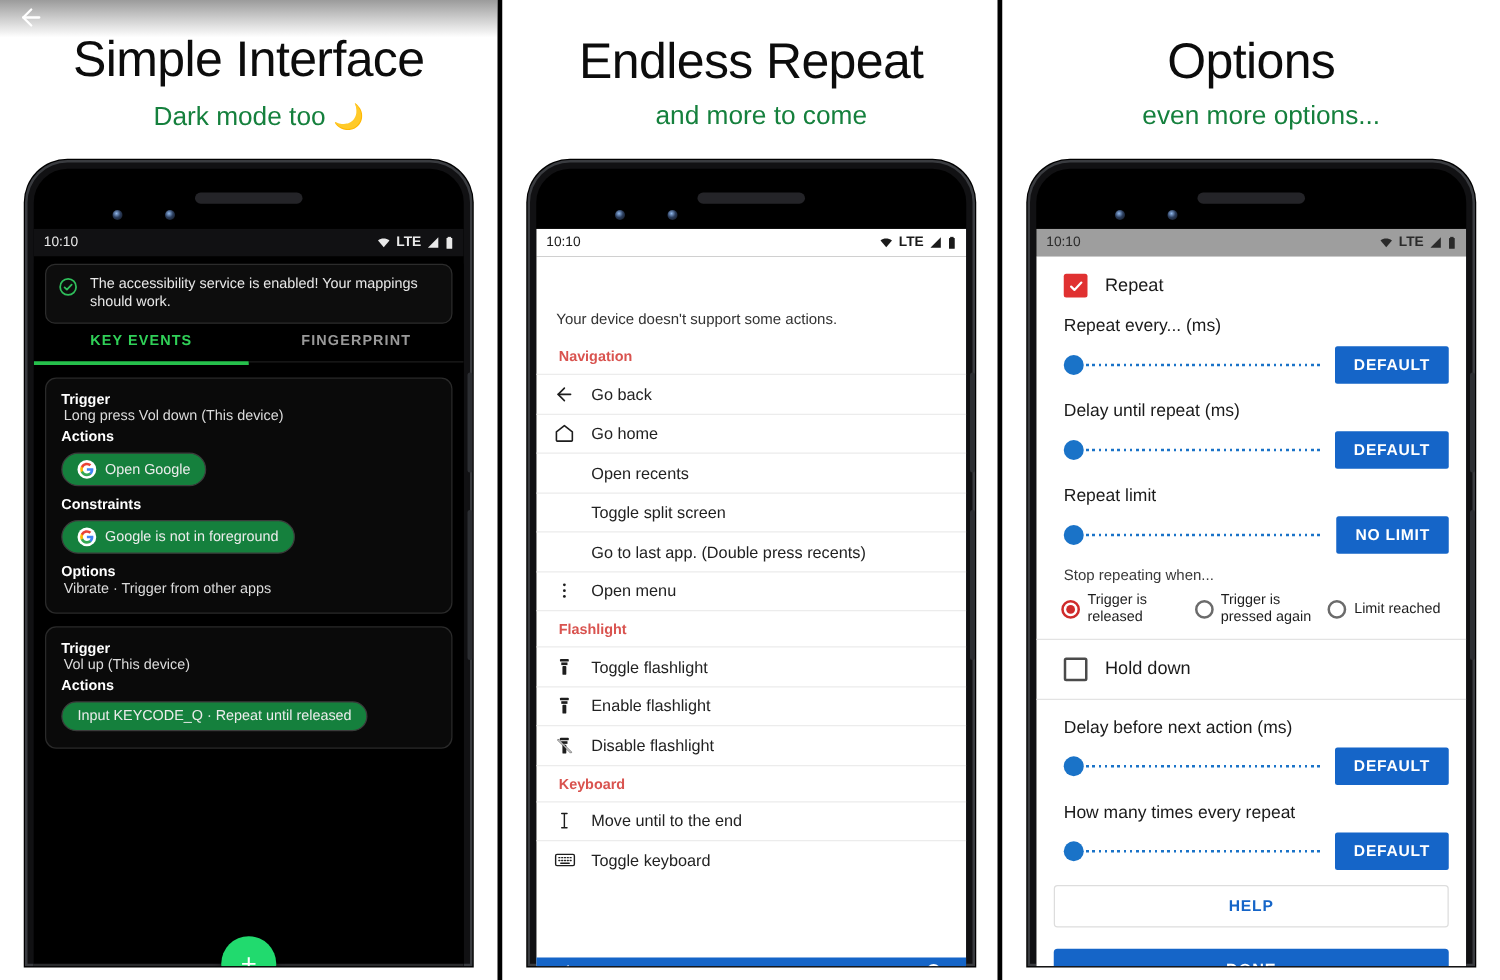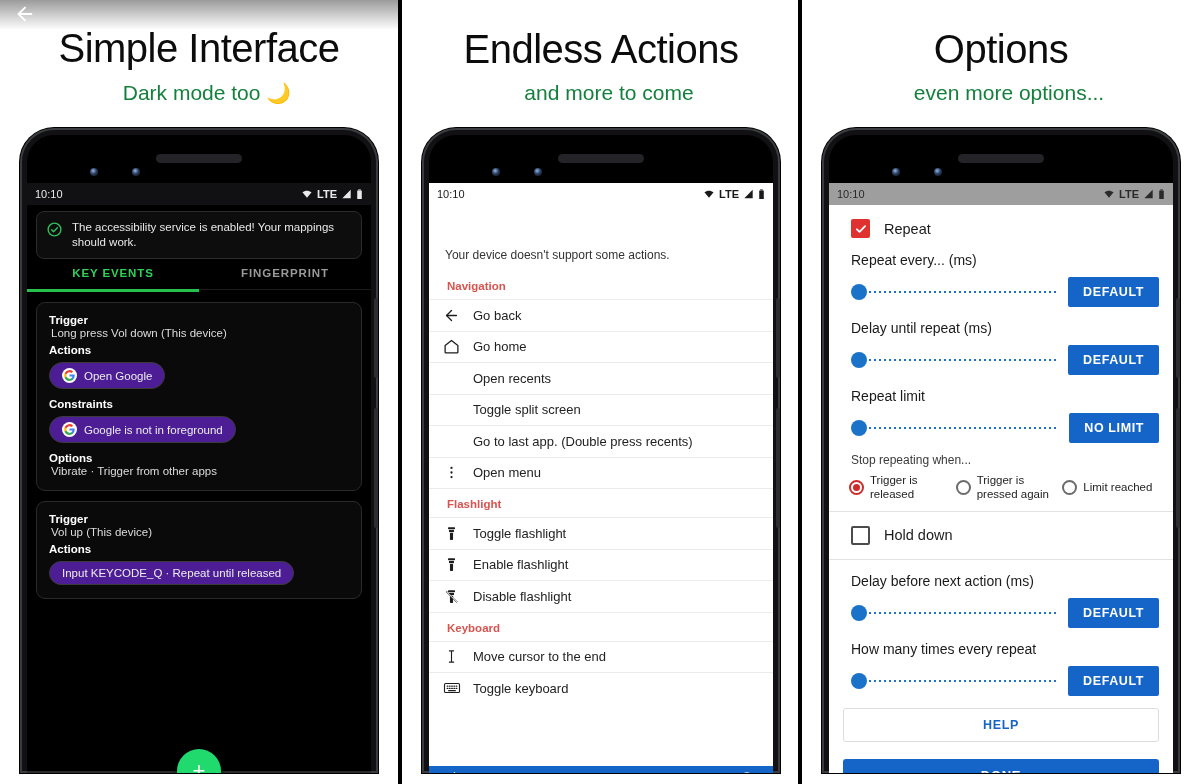--- a/index.html
+++ b/index.html
@@ -114,21 +114,21 @@
 
   .card {
     margin: 10px 9px 0 9px; border: 1px solid #2a2a2a; border-radius: 9px;
     background: #0a0a0a; padding: 11px 12px 13px 12px;
   }
   .card-label { font-size: 11.5px; font-weight: 700; color: #fff; }
   .card-value { font-size: 11.5px; color: #dcdcdc; margin: 1px 0 0 2px; }
   .chip {
     display: inline-flex; align-items: center; gap: 7px;
     border: 1px solid #3b3b3b; border-radius: 16px; padding: 5px 12px;
-    font-size: 11.5px; color: #ececec; margin-top: 6px; background: #4c1d95;
+    font-size: 11.5px; color: #ececec; margin-top: 6px; background: #15803d;
   }
   .g-logo { width: 15px; height: 15px; border-radius: 50%; background: #fff;
             display: inline-flex; align-items: center; justify-content: center; }
 
   .fab {
     position: absolute; left: 50%; transform: translateX(-50%); bottom: 8px;
     width: 44px; height: 44px; border-radius: 50%; background: #21da6e;
     display: flex; align-items: center; justify-content: center; z-index: 4;
     box-shadow: 0 2px 6px rgba(0,0,0,.6);
   }
@@ -332,21 +332,21 @@
           </div>
 
         </div>
       </div>
     </div>
   </div>
 
   <div class="divider" id="divider-1"></div>
 
   <div class="panel" id="panel-2">
-    <div class="panel-title" id="title-2">Endless Actions</div>
+    <div class="panel-title" id="title-2">Endless Repeat</div>
     <div class="panel-sub" id="sub-2">and more to come</div>
 
     <div class="phone" id="phone-2">
       <div class="phone-inner">
         <div class="earpiece"></div>
         <div class="cam a"></div>
         <div class="cam b"></div>
       </div>
       <div class="side-btn" style="top:170px; height:80px;"></div>
       <div class="side-btn" style="top:280px; height:120px;"></div>
@@ -457,21 +457,21 @@
           </div>
 
           <div class="section-head" style="border-top:1px solid #ececec;">Keyboard</div>
 
           <div class="list-row">
             <span class="row-ico">
               <svg viewBox="0 0 24 24" width="17" height="17" fill="none" stroke="currentColor" stroke-width="1.6" stroke-linecap="round">
                   <path d="M9 4h6M9 20h6M12 4v16"></path>
                 </svg>
             </span>
-            <span class="row-txt">Move cursor to the end</span>
+            <span class="row-txt">Move until to the end</span>
           </div>
           <div class="list-row">
             <span class="row-ico">
               <svg viewBox="0 0 24 24" width="18" height="18" fill="none" stroke="currentColor" stroke-width="1.5">
                   <rect x="2" y="6" width="20" height="12" rx="1.5"></rect>
                   <path d="M5.5 9.5h1M8.5 9.5h1M11.5 9.5h1M14.5 9.5h1M17.5 9.5h1M5.5 12.5h1M8.5 12.5h1M11.5 12.5h1M14.5 12.5h1M17.5 12.5h1M7.5 15.5h9" stroke-linecap="round"></path>
                 </svg>
             </span>
             <span class="row-txt">Toggle keyboard</span>
           </div>

